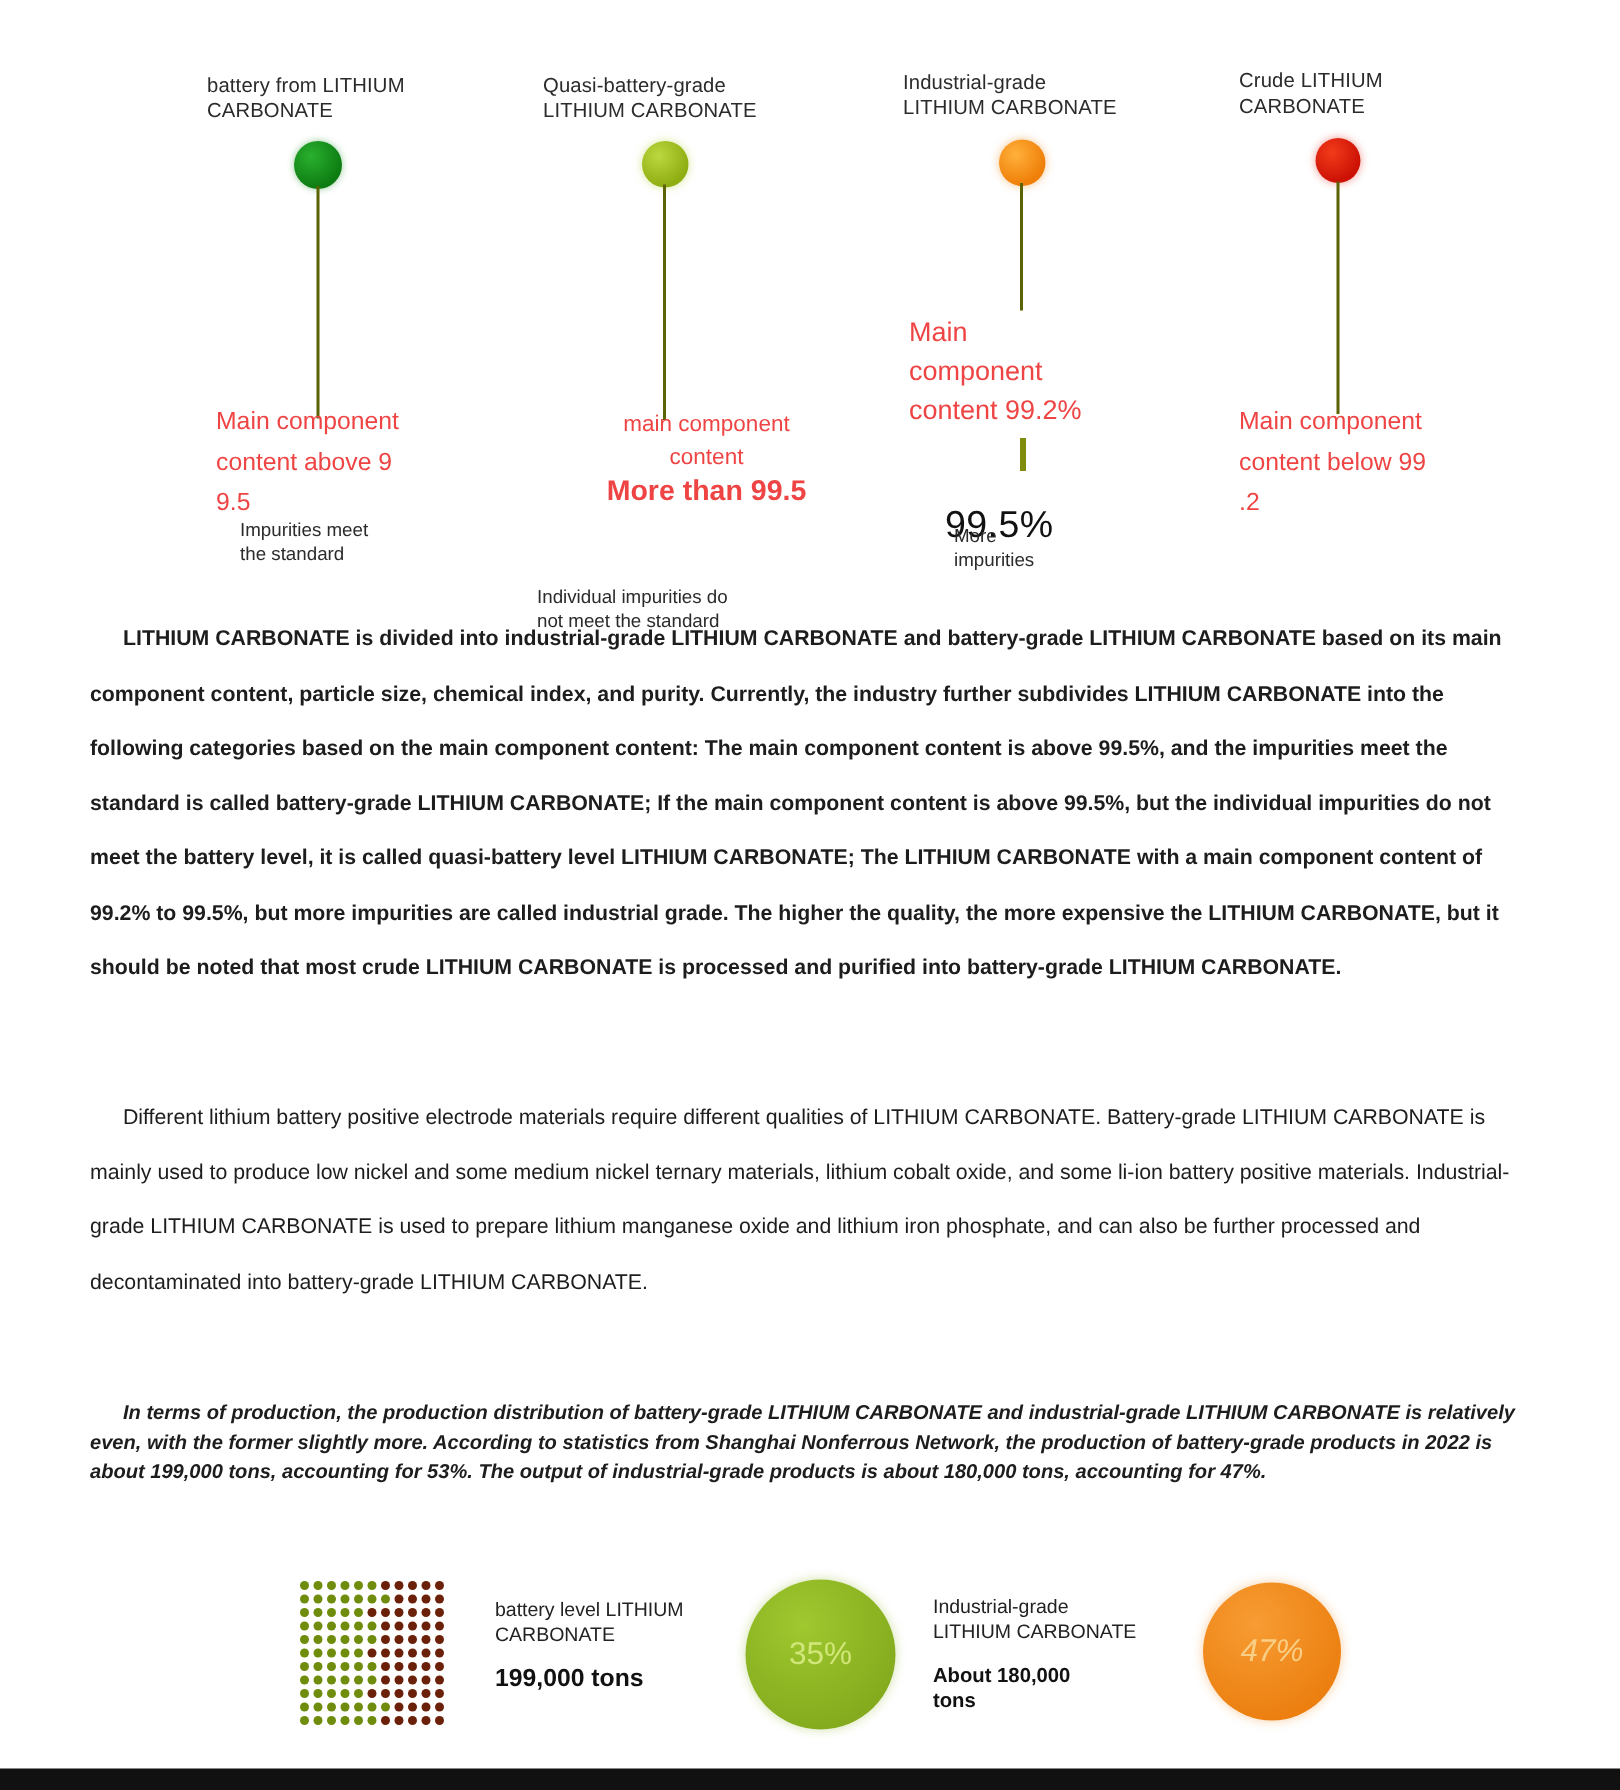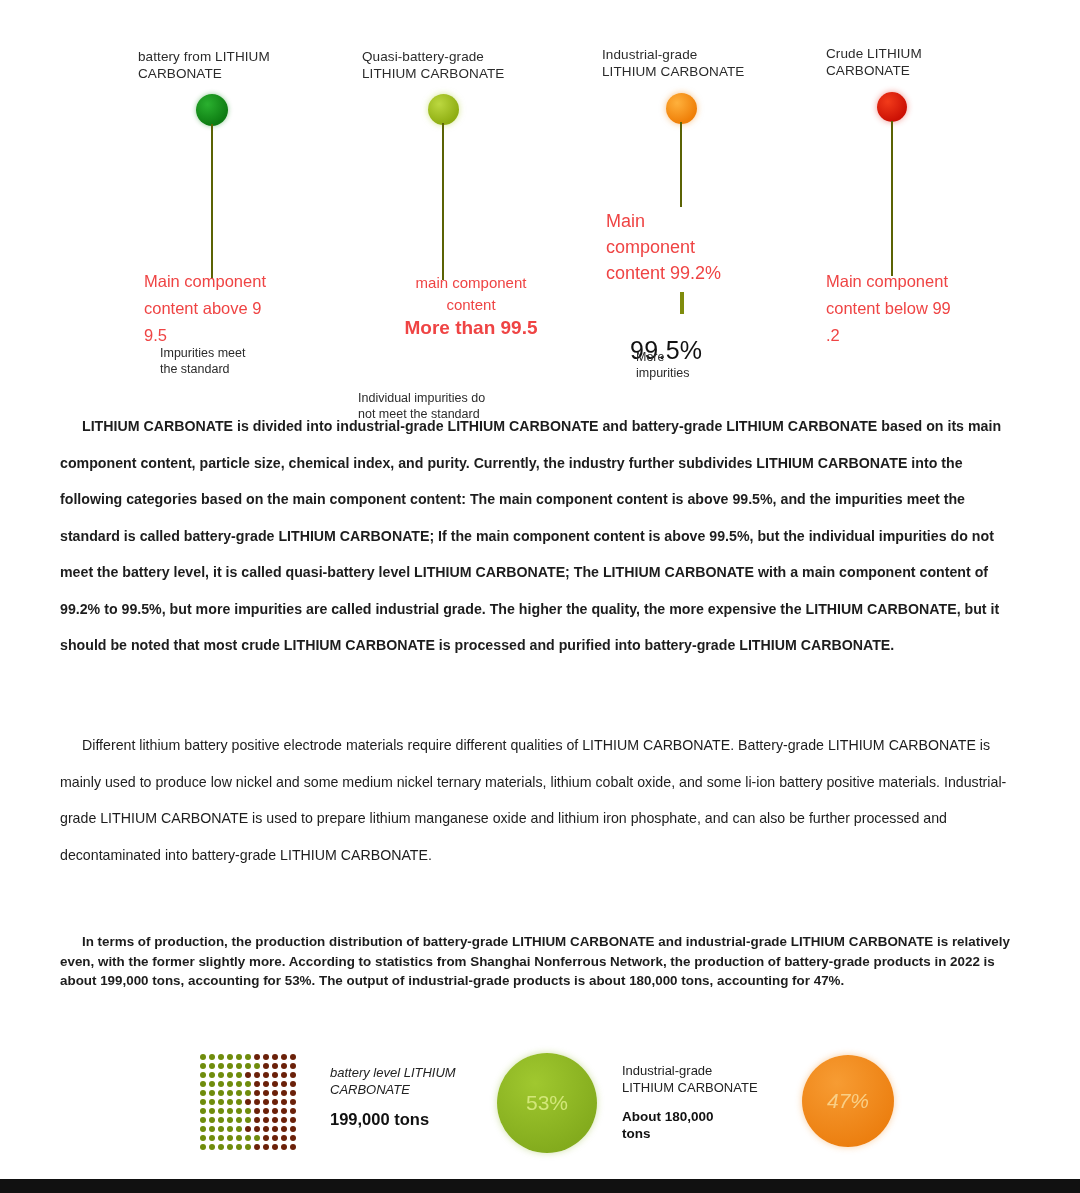--- a/index.html
+++ b/index.html
@@ -154,21 +154,21 @@
   </div>
 
   <div class="copy" style="top:408px;">
     <div class="para-wide"><span class="indent"></span><span>LITHIUM CARBONATE is divided into industrial-grade LITHIUM CARBONATE and battery-grade LITHIUM CARBONATE based on its main component content, particle size, chemical index, and purity. Currently, the industry further subdivides LITHIUM CARBONATE into the following categories based on the main component content: The main component content is above 99.5%, and the impurities meet the standard is called battery-grade LITHIUM CARBONATE; If the main component content is above 99.5%, but the individual impurities do not meet the battery level, it is called quasi-battery level LITHIUM CARBONATE; The LITHIUM CARBONATE with a main component content of 99.2% to 99.5%, but more impurities are called industrial grade. The higher the quality, the more expensive the LITHIUM CARBONATE, but it should be noted that most crude LITHIUM CARBONATE is processed and purified into battery-grade LITHIUM CARBONATE.</span></div>
   </div>
 
   <div class="copy" style="top:727px;">
     <div class="para-wide thin"><span class="indent"></span><span>Different lithium battery positive electrode materials require different qualities of LITHIUM CARBONATE. Battery-grade LITHIUM CARBONATE is mainly used to produce low nickel and some medium nickel ternary materials, lithium cobalt oxide, and some li-ion battery positive materials. Industrial-grade LITHIUM CARBONATE is used to prepare lithium manganese oxide and lithium iron phosphate, and can also be further processed and decontaminated into battery-grade LITHIUM CARBONATE.</span></div>
   </div>
 
-  <div class="copy" style="top:932px;width:960px;">
+  <div class="copy" style="top:932px;width:960px;font-style:italic;">
     <div class="para-tight"><span class="indent"></span><span>In terms of production, the production distribution of battery-grade LITHIUM CARBONATE and industrial-grade LITHIUM CARBONATE is relatively even, with the former slightly more. According to statistics from Shanghai Nonferrous Network, the production of battery-grade products in 2022 is about 199,000 tons, accounting for 53%. The output of industrial-grade products is about 180,000 tons, accounting for 47%.</span></div>
   </div>
 
   <div>
 
     <div class="dotgrid" id="dotgrid">
         <div class="dot" style="background: rgb(111, 140, 12);"></div>
         <div class="dot" style="background: rgb(111, 140, 12);"></div>
         <div class="dot" style="background: rgb(111, 140, 12);"></div>
         <div class="dot" style="background: rgb(111, 140, 12);"></div>
@@ -284,28 +284,28 @@
         <div class="dot" style="background: rgb(111, 140, 12);"></div>
         <div class="dot" style="background: rgb(111, 140, 12);"></div>
         <div class="dot" style="background: rgb(111, 140, 12);"></div>
         <div class="dot" style="background: rgb(107, 33, 9);"></div>
         <div class="dot" style="background: rgb(107, 33, 9);"></div>
         <div class="dot" style="background: rgb(107, 33, 9);"></div>
         <div class="dot" style="background: rgb(107, 33, 9);"></div>
         <div class="dot" style="background: rgb(107, 33, 9);"></div>
       </div>
 
-    <div class="info-label" style="left:330px;top:1065px;width:180px;font-style:italic;">
+    <div class="info-label" style="left:330px;top:1065px;width:180px;">
       <div>battery level LITHIUM</div>
       <div>CARBONATE</div>
     </div>
     <div class="info-value" style="left:330px;top:1110px;">199,000 tons</div>
 
     <div class="circle" style="left:497px;top:1053px;width:100px;height:100px;background:radial-gradient(circle at 38% 30%,#a0c82f,#83ab1d 75%);color:#d2e779;box-shadow:0 0 7px rgba(141,181,36,.4);">
-      <span>53%</span>
+      <span>35%</span>
     </div>
 
     <div class="info-label" style="left:622px;top:1063px;width:180px;">
       <div>Industrial-grade</div>
       <div>LITHIUM CARBONATE</div>
     </div>
     <div class="info-value sm" style="left:622px;top:1108px;width:150px;">
       <div>About 180,000</div>
       <div>tons</div>
     </div>

